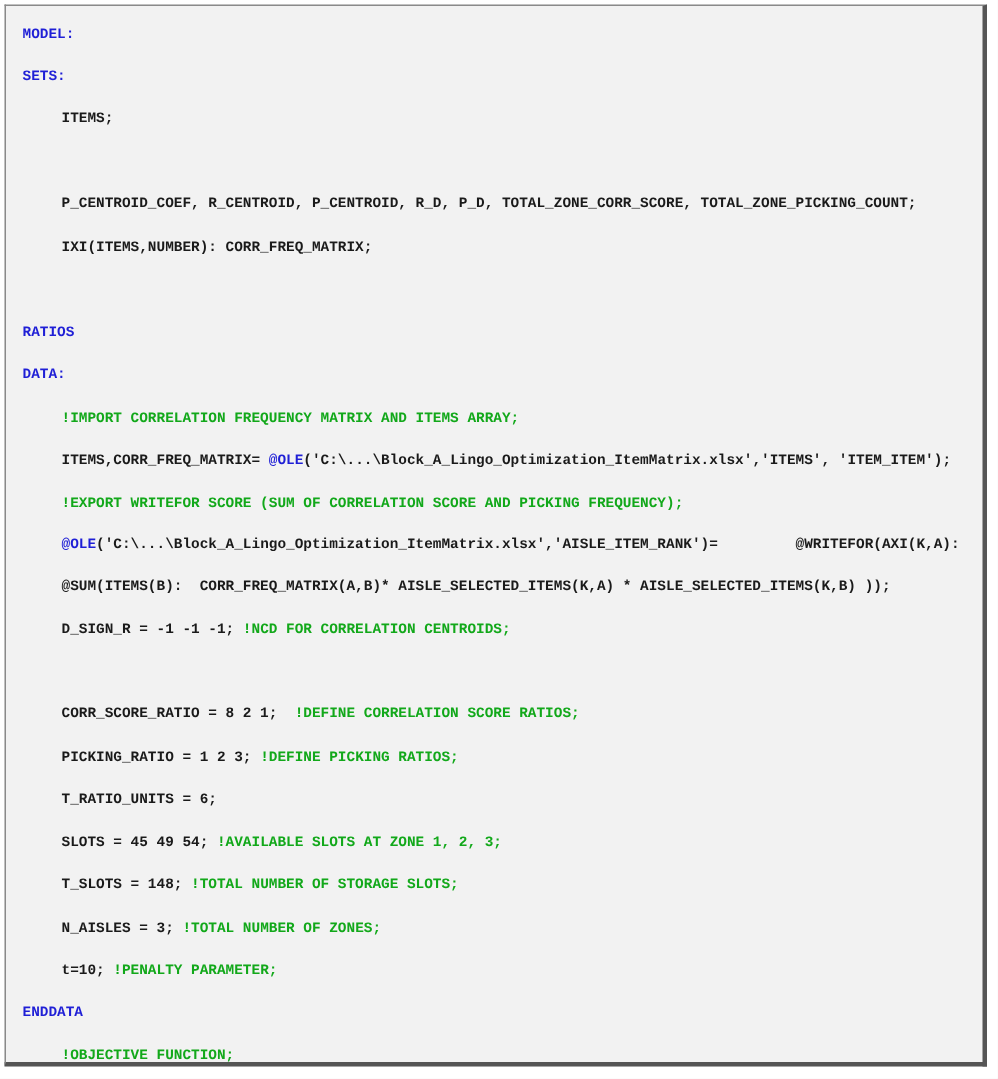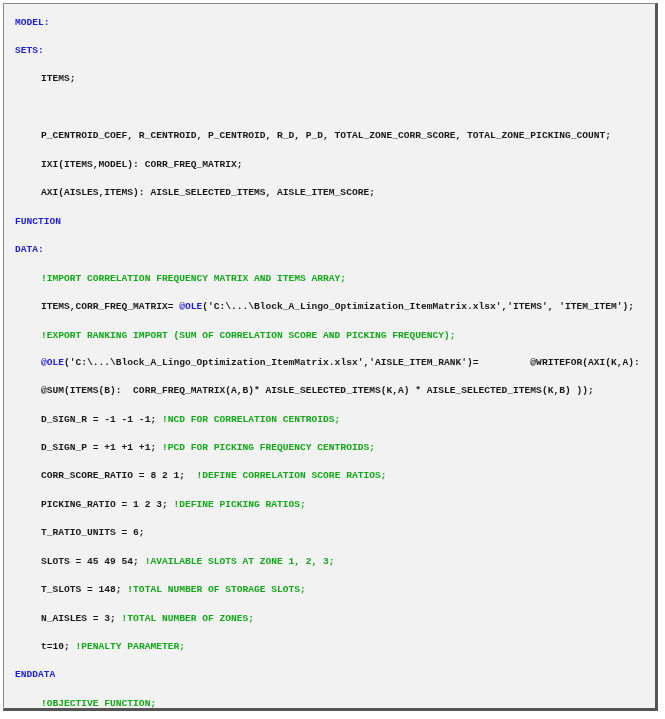--- a/index.html
+++ b/index.html
@@ -30,31 +30,29 @@
   </style>
 </head>
 <body>
 
 <div class="frame">
   <div class="code">
     <div class="line ind0" style="top:12px"><span class="kw">MODEL:</span></div>
     <div class="line ind0" style="top:40px"><span class="kw">SETS:</span></div>
     <div class="line ind1" style="top:68px"><span class="tx">ITEMS;</span></div>
     <div class="line ind1" style="top:125px"><span class="tx">P_CENTROID_COEF, R_CENTROID, P_CENTROID, R_D, P_D, TOTAL_ZONE_CORR_SCORE, TOTAL_ZONE_PICKING_COUNT;</span></div>
-    <div class="line ind1" style="top:154px"><span class="tx">IXI(ITEMS,MODEL): CORR_FREQ_MATRIX;</span></div>
-    <div class="line ind1" style="top:182px"><span class="tx">AXI(AISLES,ITEMS): AISLE_SELECTED_ITEMS, AISLE_ITEM_SCORE;</span></div>
-    <div class="line ind0" style="top:211px"><span class="kw">FUNCTION</span></div>
+    <div class="line ind1" style="top:154px"><span class="tx">IXI(ITEMS,NUMBER): CORR_FREQ_MATRIX;</span></div>
+    <div class="line ind0" style="top:211px"><span class="kw">RATIOS</span></div>
     <div class="line ind0" style="top:239px"><span class="kw">DATA:</span></div>
     <div class="line ind1" style="top:268px"><span class="cm">!IMPORT CORRELATION FREQUENCY MATRIX AND ITEMS ARRAY;</span></div>
     <div class="line ind1" style="top:296px"><span class="tx">ITEMS,CORR_FREQ_MATRIX= </span><span class="kw">@OLE</span><span class="tx">('C:\...\Block_A_Lingo_Optimization_ItemMatrix.xlsx','ITEMS', 'ITEM_ITEM');</span></div>
-    <div class="line ind1" style="top:325px"><span class="cm">!EXPORT RANKING IMPORT (SUM OF CORRELATION SCORE AND PICKING FREQUENCY);</span></div>
+    <div class="line ind1" style="top:325px"><span class="cm">!EXPORT WRITEFOR SCORE (SUM OF CORRELATION SCORE AND PICKING FREQUENCY);</span></div>
     <div class="line ind1" style="top:352px"><span class="kw">@OLE</span><span class="tx">('C:\...\Block_A_Lingo_Optimization_ItemMatrix.xlsx','AISLE_ITEM_RANK')=         @WRITEFOR(AXI(K,A):</span></div>
     <div class="line ind1" style="top:380px"><span class="tx">@SUM(ITEMS(B):  CORR_FREQ_MATRIX(A,B)* AISLE_SELECTED_ITEMS(K,A) * AISLE_SELECTED_ITEMS(K,B) ));</span></div>
     <div class="line ind1" style="top:409px"><span class="tx">D_SIGN_R = -1 -1 -1; </span><span class="cm">!NCD FOR CORRELATION CENTROIDS;</span></div>
-    <div class="line ind1" style="top:437px"><span class="tx">D_SIGN_P = +1 +1 +1; </span><span class="cm">!PCD FOR PICKING FREQUENCY CENTROIDS;</span></div>
     <div class="line ind1" style="top:465px"><span class="tx">CORR_SCORE_RATIO = 8 2 1;  </span><span class="cm">!DEFINE CORRELATION SCORE RATIOS;</span></div>
     <div class="line ind1" style="top:494px"><span class="tx">PICKING_RATIO = 1 2 3; </span><span class="cm">!DEFINE PICKING RATIOS;</span></div>
     <div class="line ind1" style="top:522px"><span class="tx">T_RATIO_UNITS = 6;</span></div>
     <div class="line ind1" style="top:551px"><span class="tx">SLOTS = 45 49 54; </span><span class="cm">!AVAILABLE SLOTS AT ZONE 1, 2, 3;</span></div>
     <div class="line ind1" style="top:579px"><span class="tx">T_SLOTS = 148; </span><span class="cm">!TOTAL NUMBER OF STORAGE SLOTS;</span></div>
     <div class="line ind1" style="top:608px"><span class="tx">N_AISLES = 3; </span><span class="cm">!TOTAL NUMBER OF ZONES;</span></div>
     <div class="line ind1" style="top:636px"><span class="tx">t=10; </span><span class="cm">!PENALTY PARAMETER;</span></div>
     <div class="line ind0" style="top:664px"><span class="kw">ENDDATA</span></div>
     <div class="line ind1" style="top:693px"><span class="cm">!OBJECTIVE FUNCTION;</span></div>
   </div>

